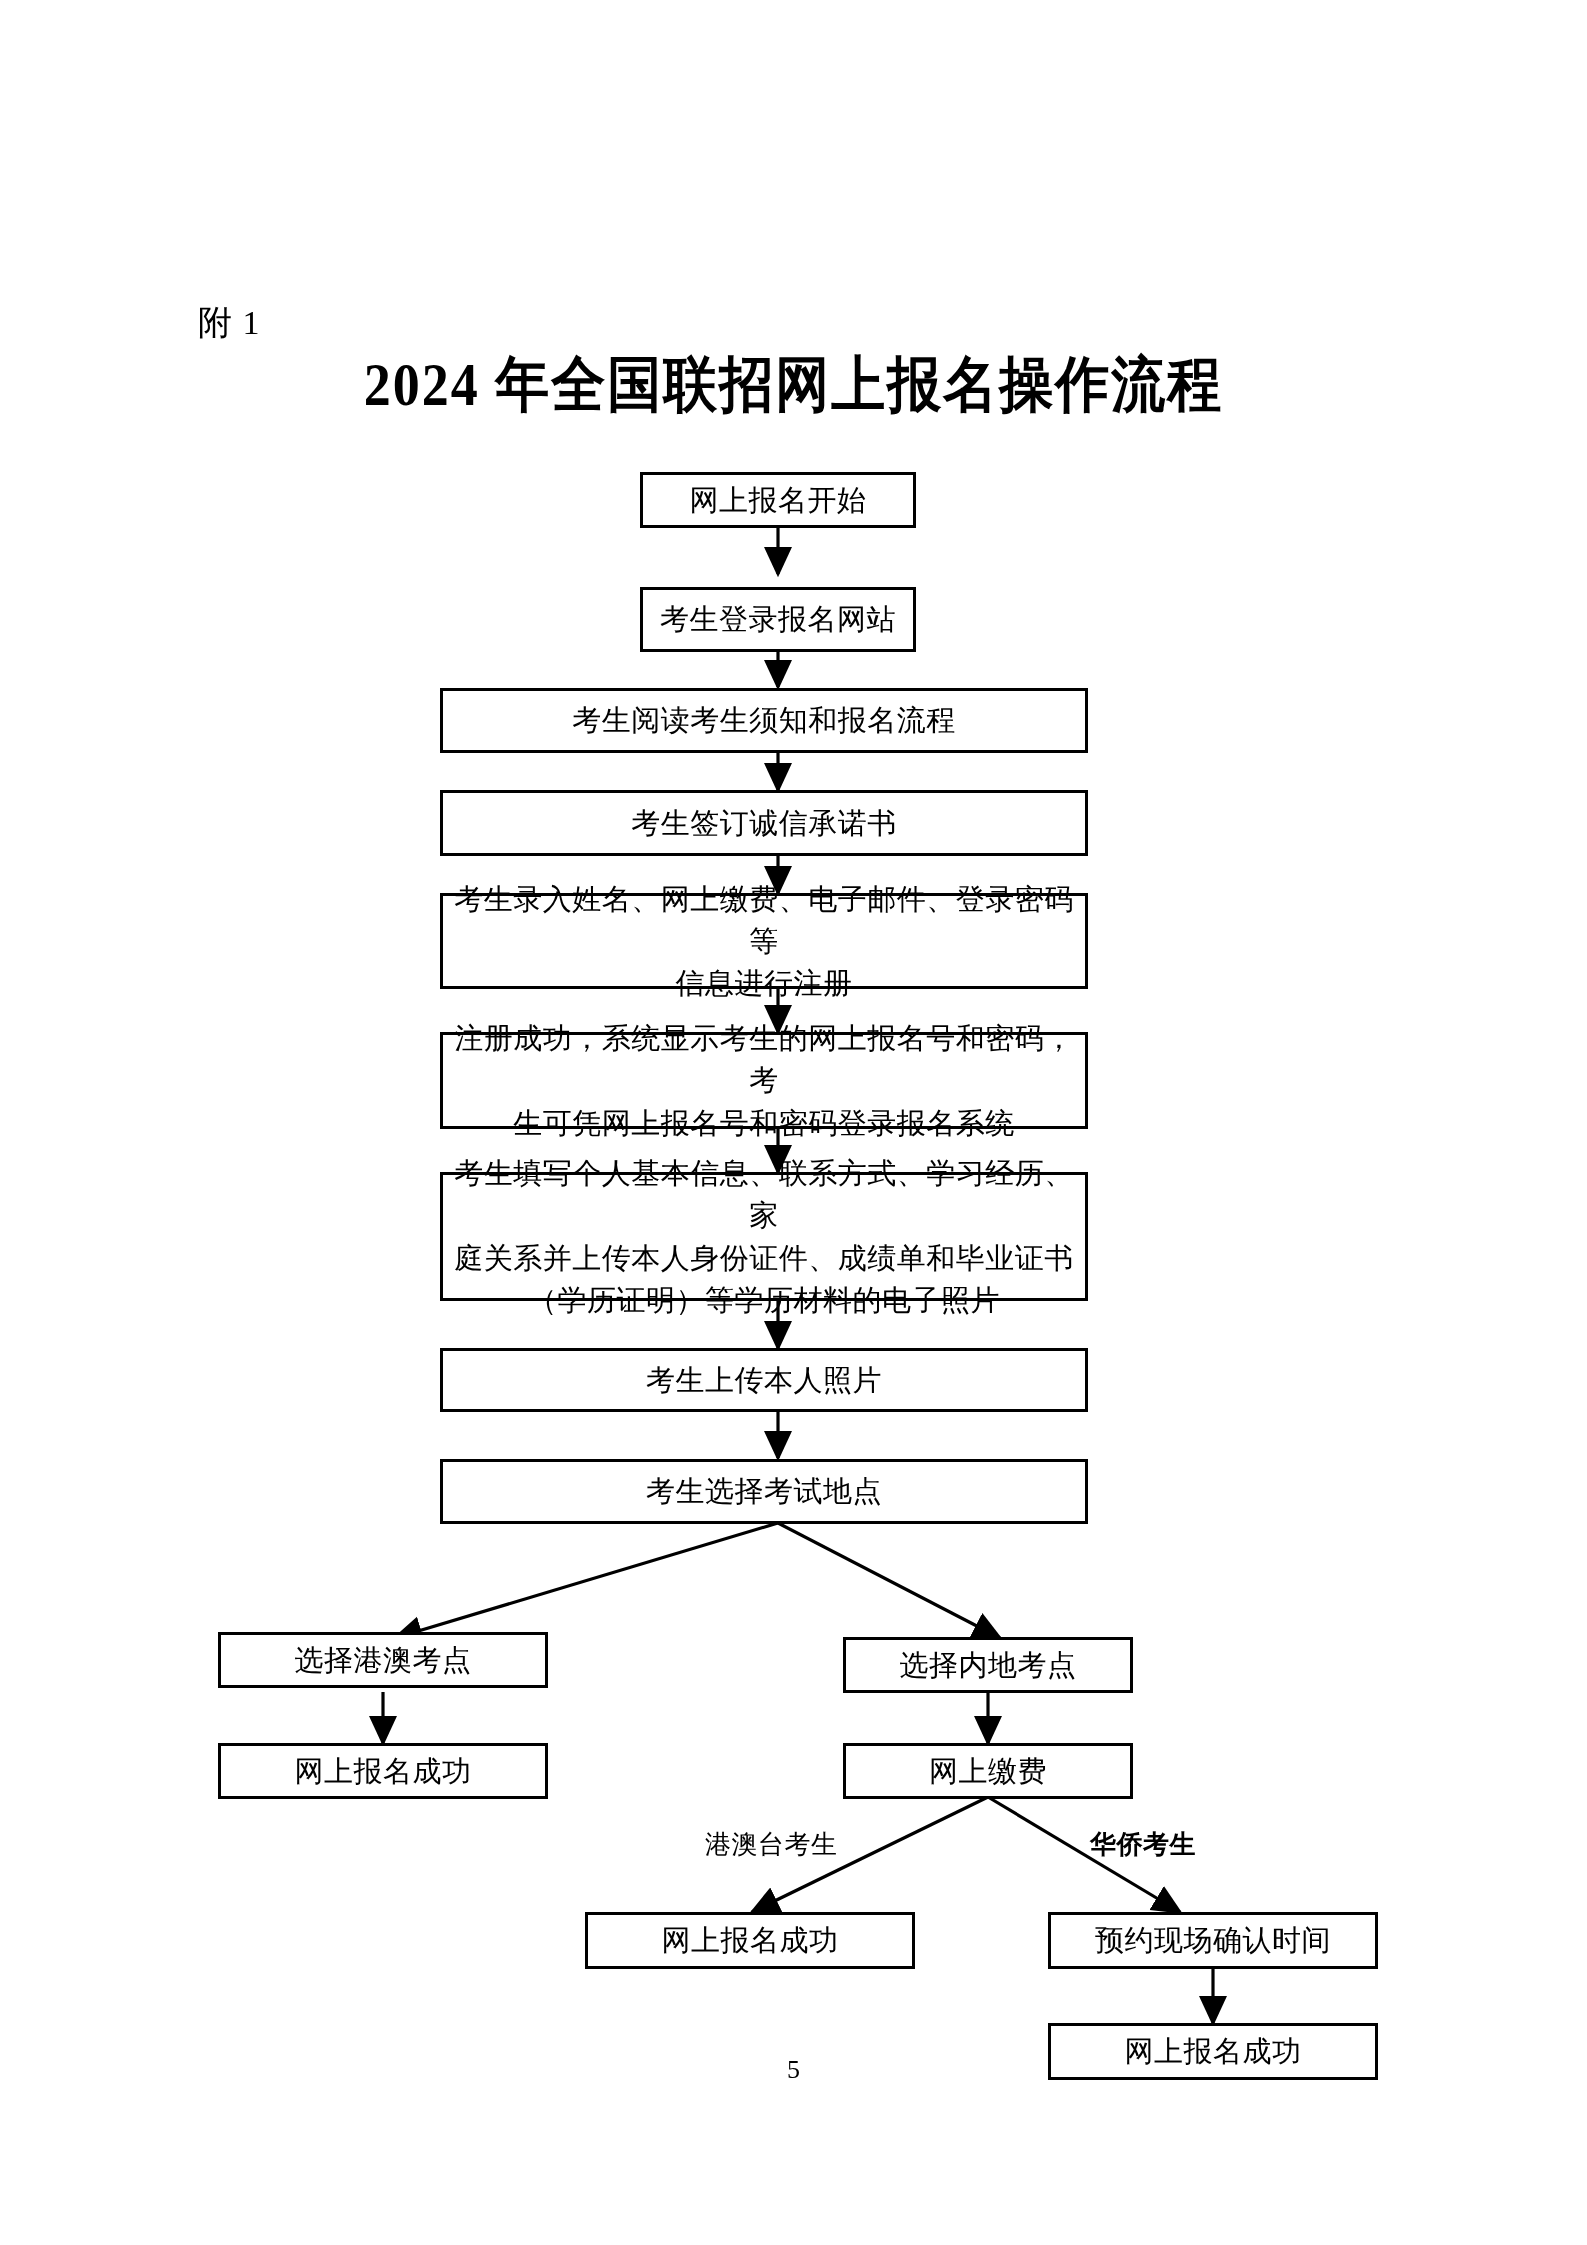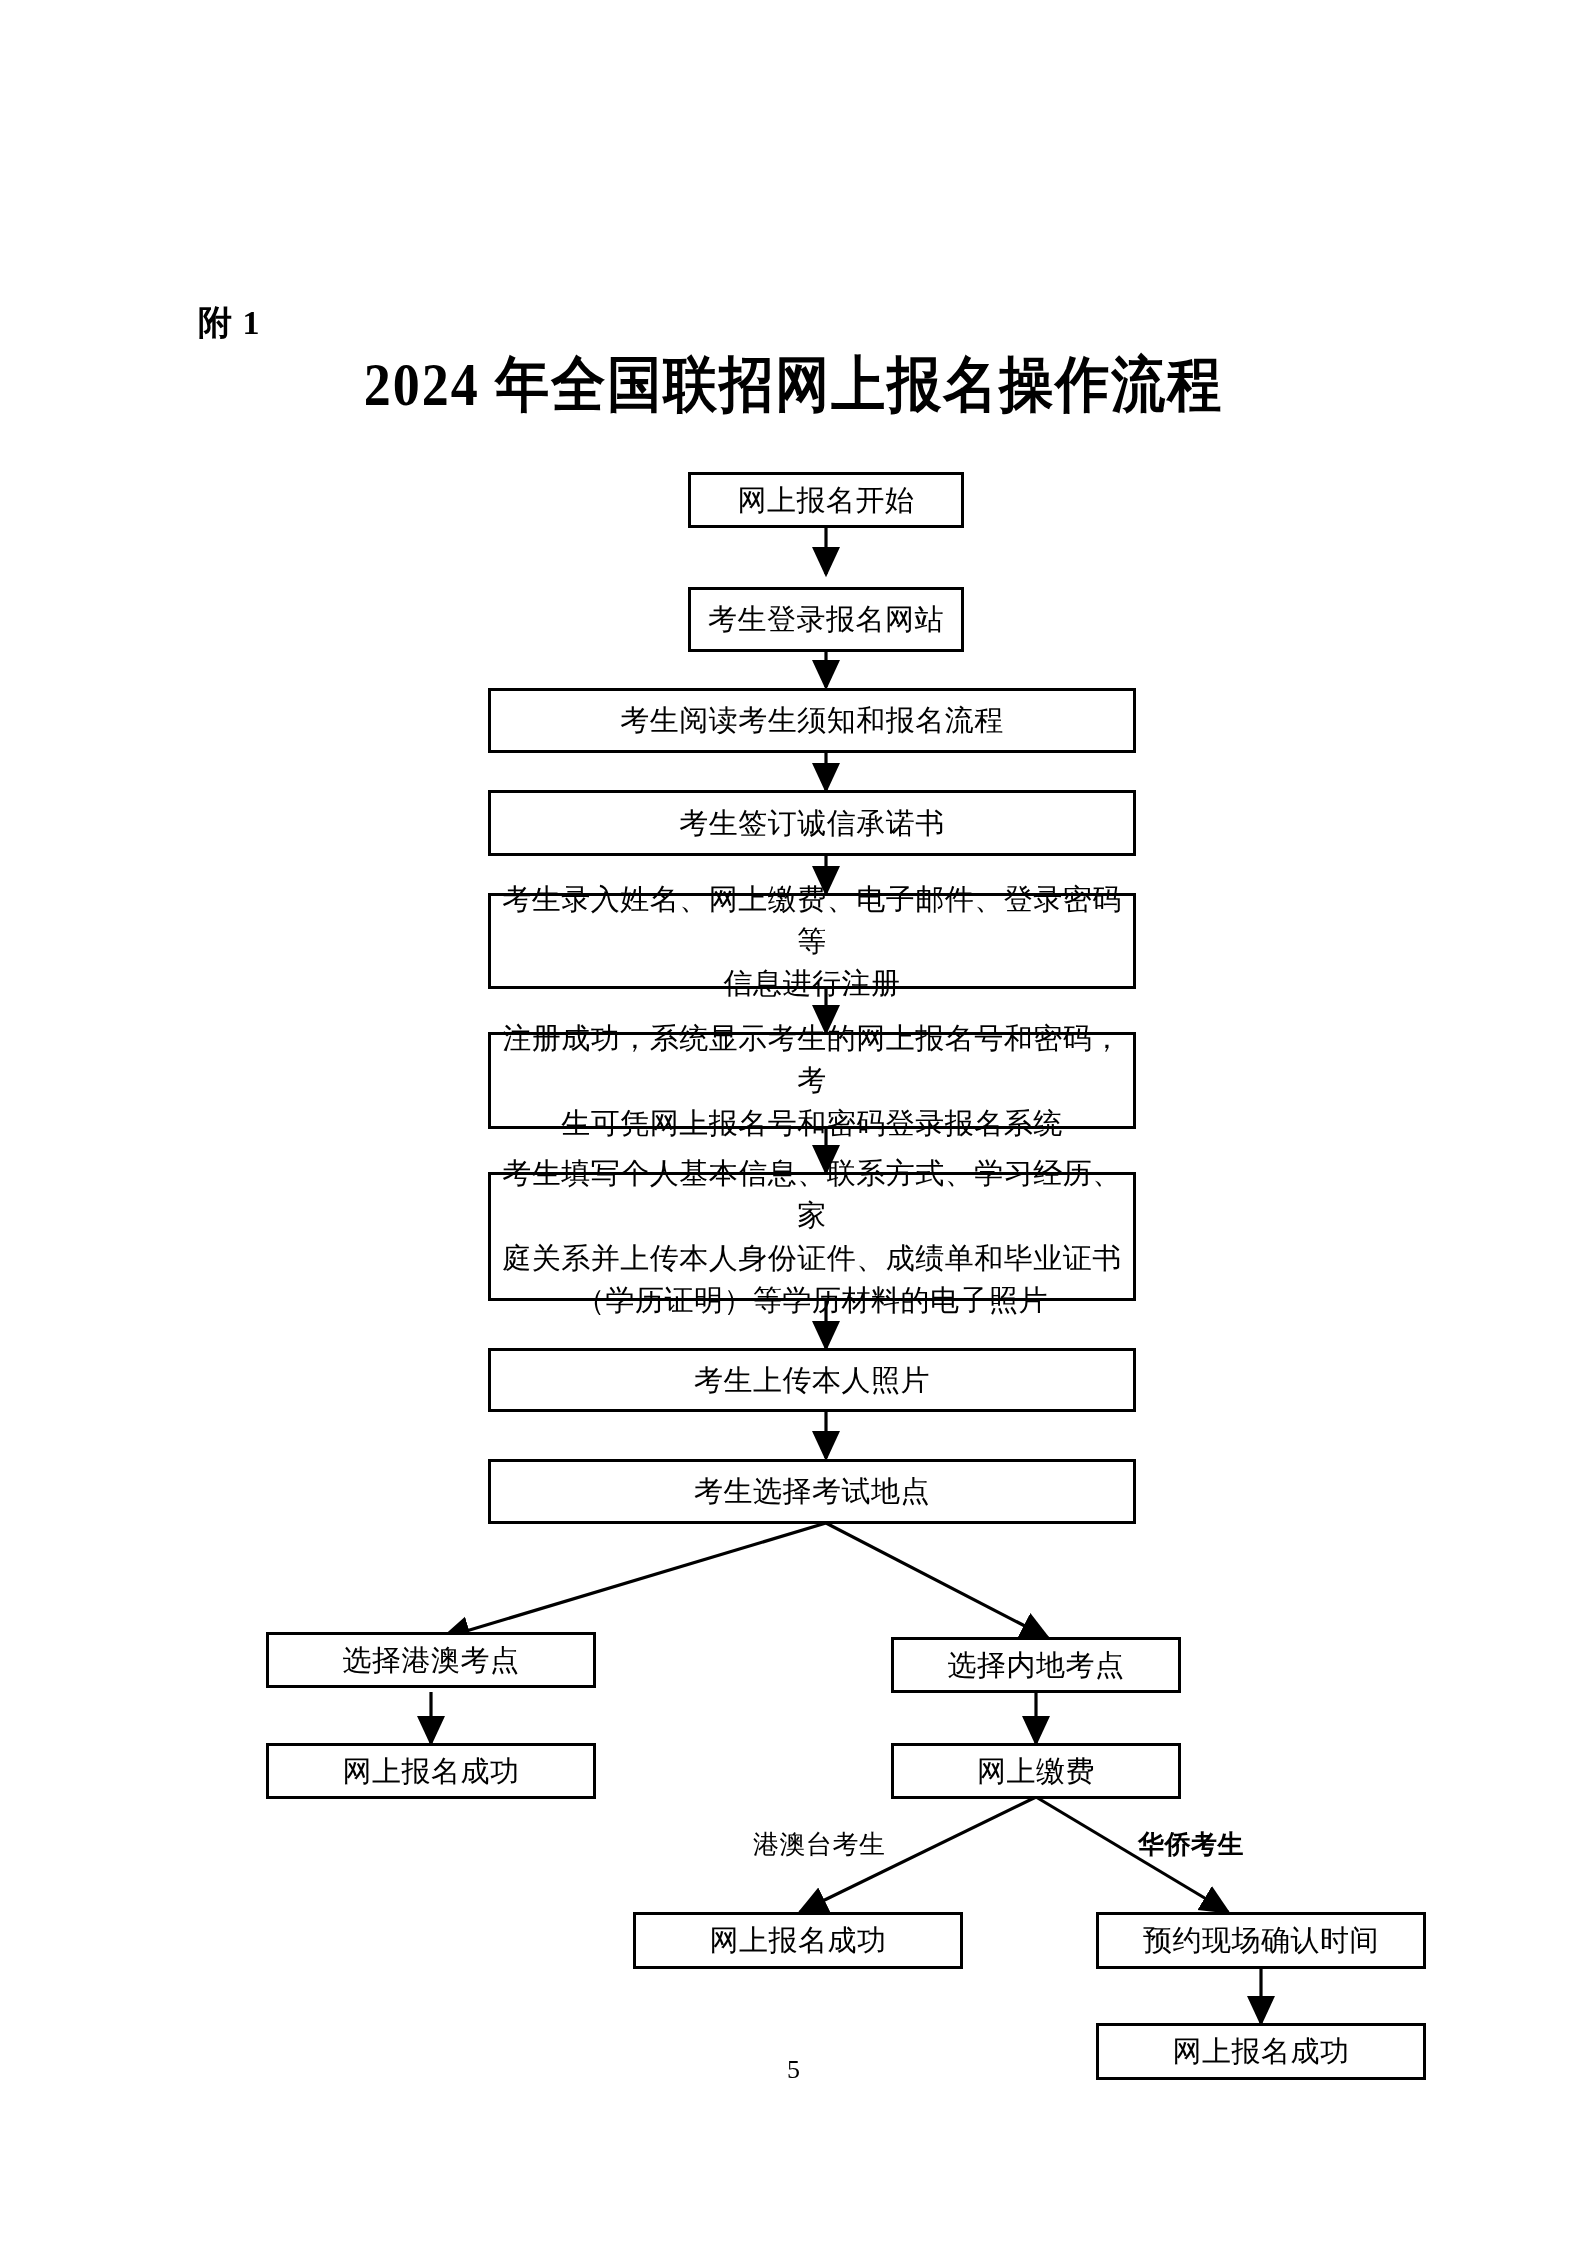--- a/index.html
+++ b/index.html
@@ -16,21 +16,21 @@
     width: 1587px;
     height: 2245px;
     background: #ffffff;
     overflow: hidden;
   }
   .attach-label {
     position: absolute;
     left: 198px;
     top: 300px;
     font-size: 34px;
-    font-weight: bold;
+    font-weight: normal;
     letter-spacing: 1px;
     white-space: nowrap;
   }
   .doc-title {
     position: absolute;
     left: 0;
     top: 345px;
     width: 1587px;
     text-align: center;
     font-size: 54px;
@@ -48,21 +48,20 @@
     text-align: center;
     font-size: 26px;
   }
 
   .flow {
     position: absolute;
     left: 0;
     top: 0;
     width: 1263px;
     height: 2245px;
-    margin-left: 48px;
   }
 
   .node {
     position: absolute;
     box-sizing: border-box;
     border: 3px solid #000000;
     background: #ffffff;
     display: flex;
     align-items: center;
     justify-content: center;

